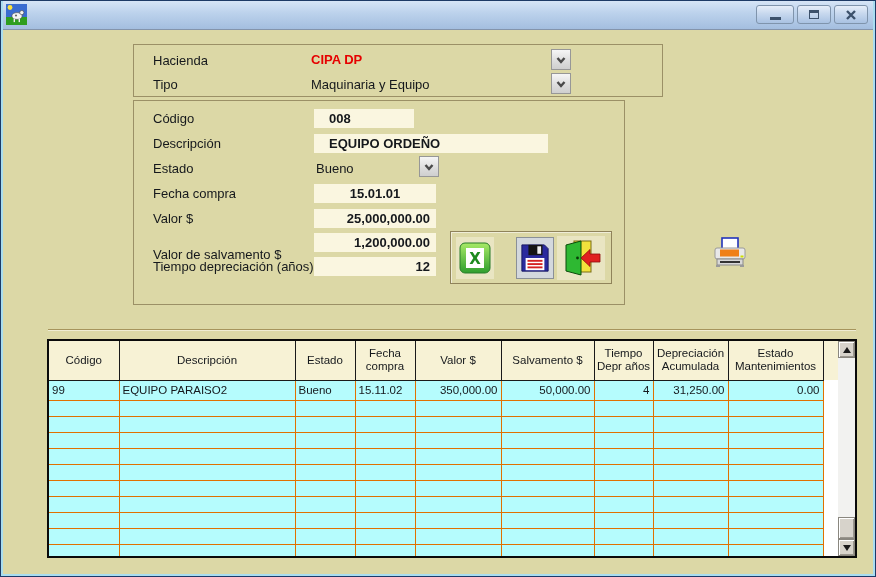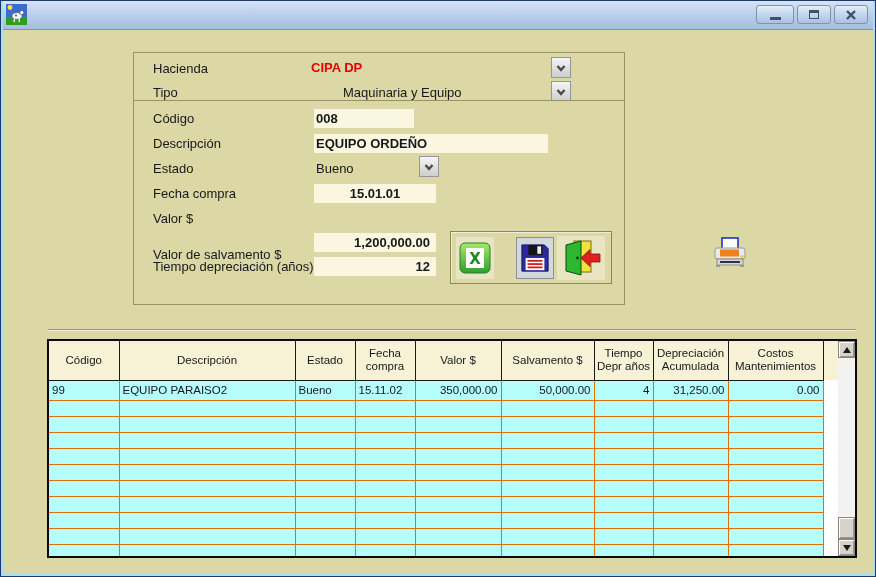--- a/index.html
+++ b/index.html
@@ -23,29 +23,29 @@
   .winbtns { position:absolute; right:8px; top:5px; display:flex; gap:3px; }
   .winbtn { width:34px; height:19px; border:1px solid #7f94ac; border-radius:3px;
             background:linear-gradient(to bottom,#e6eef9 0%,#c7d8ee 45%,#a9c2e2 100%);
             display:flex; align-items:center; justify-content:center; }
   .winbtn:first-child { width:38px; }
   .g-min { width:11px; height:3px; background:#3c516b; margin-top:7px; }
   .g-max { width:10px; height:9px; border:1px solid #3c516b; border-top-width:3px; background:transparent; }
 
   
   .groupbox { position:absolute; border:1px solid #9b9066; background:#dcd8a6; }
-  .gb1 { left:133px; top:52px; width:492px; height:53px; }
+  .gb1 { left:133px; top:44px; width:530px; height:53px; }
   .gb2 { left:133px; top:100px; width:492px; height:205px; }
   .lbl { position:absolute; font-size:13px; color:#15181c; white-space:nowrap; }
   .val { position:absolute; font-size:13px; color:#15181c; white-space:nowrap; }
   .val.red { color:#e60000; font-weight:bold; }
 
   .field { position:absolute; background:#faf6e0; height:19px; font-size:13px;
            font-weight:bold; color:#15181c; line-height:19px; overflow:hidden; }
-  .field.left   { padding-left:2px; text-align:left; }
+  .field.left   { padding-left:15px; text-align:left; }
   .field.center { text-align:center; }
   .field.right  { text-align:right; padding-right:6px; }
 
   .ddbtn { position:absolute; width:20px; height:21px; border:1px solid #979797;
            background:linear-gradient(to bottom,#f6f6f6,#dcdcdc 60%,#cfcfcf);
            display:flex; align-items:center; justify-content:center; }
 
   
   .toolpanel { position:absolute; left:450px; top:231px; width:162px; height:53px;
                border:1px solid #8f835a; background:#dcd8a6;
@@ -130,21 +130,21 @@
 
   <div class="groupbox gb1">
     <div class="lbl" style="left:19px; top:8px;">Hacienda</div>
     <div class="val red" style="left:177px; top:7px;">CIPA DP</div>
     <div class="ddbtn" style="left:417px; top:4px;">
       <svg width="14" height="14">
           <path d="M3.5 5 L7 9 L10.5 5" fill="none" stroke="#4a4a4a" stroke-width="2.4"></path>
         </svg>
     </div>
     <div class="lbl" style="left:19px; top:32px;">Tipo</div>
-    <div class="val" style="left:177px; top:32px;margin-left:32px;">Maquinaria y Equipo</div>
+    <div class="val" style="left:177px; top:32px;">Maquinaria y Equipo</div>
     <div class="ddbtn" style="left:417px; top:28px;">
       <svg width="14" height="14">
           <path d="M3.5 5 L7 9 L10.5 5" fill="none" stroke="#4a4a4a" stroke-width="2.4"></path>
         </svg>
     </div>
   </div>
 
   <div class="groupbox gb2">
     <div class="lbl" style="left:19px; top:10px;">Código</div>
     <div class="field left" style="left:180px; top:8px; width:100px;">008</div>
@@ -157,20 +157,21 @@
     <div class="ddbtn" style="left:285px; top:55px;">
       <svg width="14" height="14">
           <path d="M3.5 5 L7 9 L10.5 5" fill="none" stroke="#4a4a4a" stroke-width="2.4"></path>
         </svg>
     </div>
 
     <div class="lbl" style="left:19px; top:85px;">Fecha compra</div>
     <div class="field center" style="left:180px; top:83px; width:122px;">15.01.01</div>
 
     <div class="lbl" style="left:19px; top:110px;">Valor $</div>
+    <div class="field right" style="left:180px; top:108px; width:122px;">25,000,000.00</div>
 
     <div class="lbl" style="left:19px; top:146px;">Valor de salvamento $</div>
     <div class="field right" style="left:180px; top:132px; width:122px;padding-left:29px;">1,200,000.00</div>
 
     <div class="lbl" style="left:19px; top:158px;">Tiempo depreciación (años)</div>
     <div class="field right" style="left:180px; top:156px; width:122px;">12</div>
   </div>
 
   <div class="toolpanel">
     <div class="tool tool-excel">
@@ -238,21 +239,21 @@
       <thead>
         <tr>
           <th>Código</th>
           <th>Descripción</th>
           <th>Estado</th>
           <th>Fecha compra</th>
           <th>Valor $</th>
           <th>Salvamento $</th>
           <th>Tiempo Depr años</th>
           <th>Depreciación Acumulada</th>
-          <th>Costos Mantenimientos</th>
+          <th>Estado Mantenimientos</th>
         </tr>
       </thead>
       <tbody>
           <tr class="data-row">
             <td>99</td>
             <td>EQUIPO PARAISO2</td>
             <td>Bueno</td>
             <td>15.11.02</td>
             <td>350,000.00</td>
             <td>50,000.00</td>

